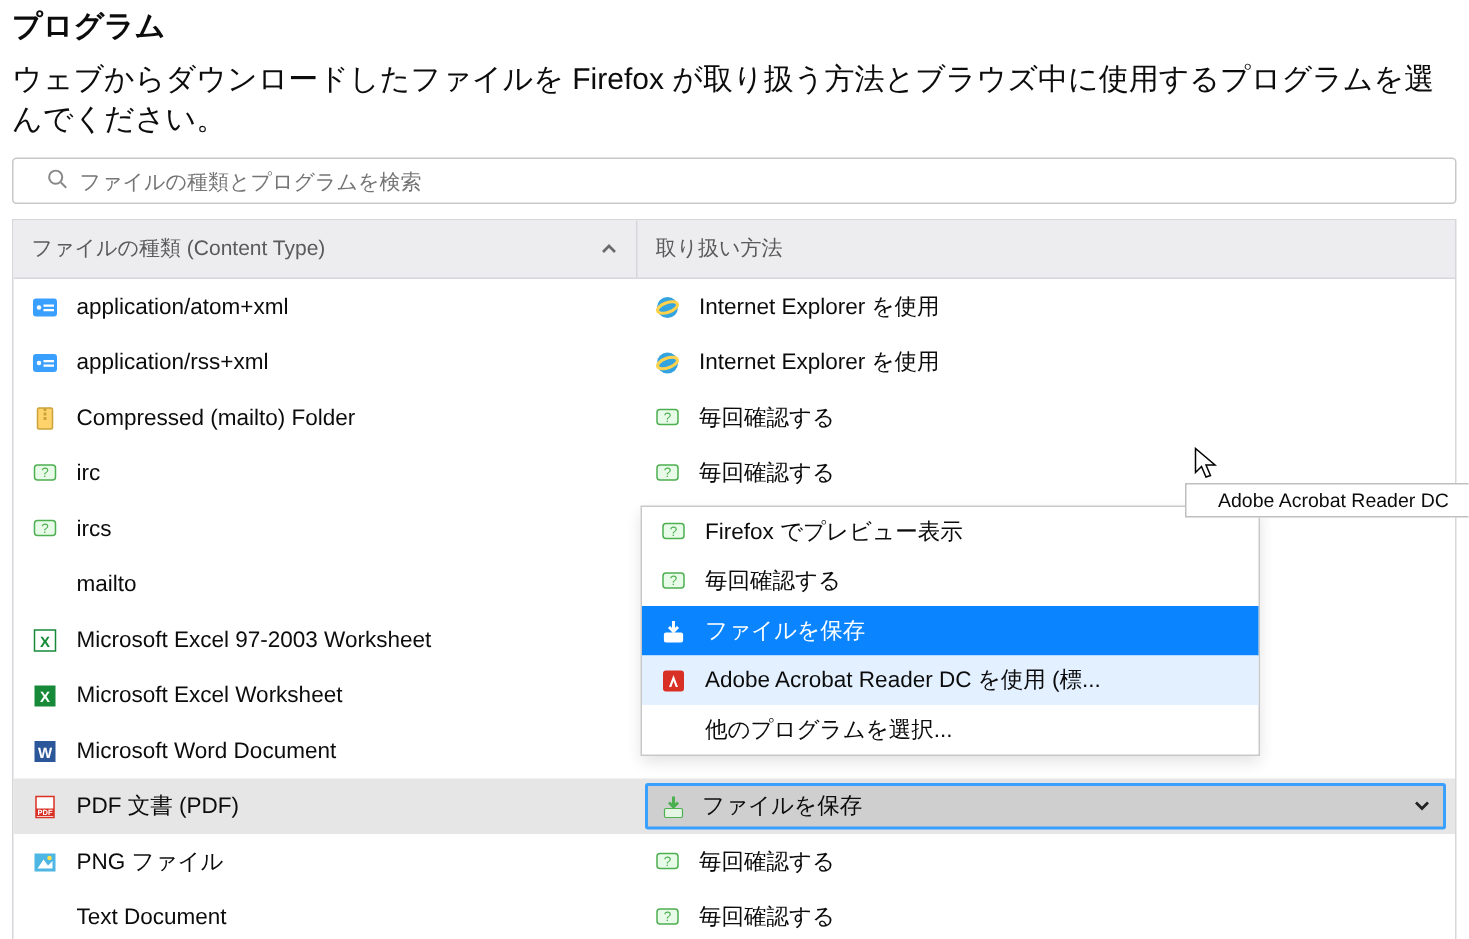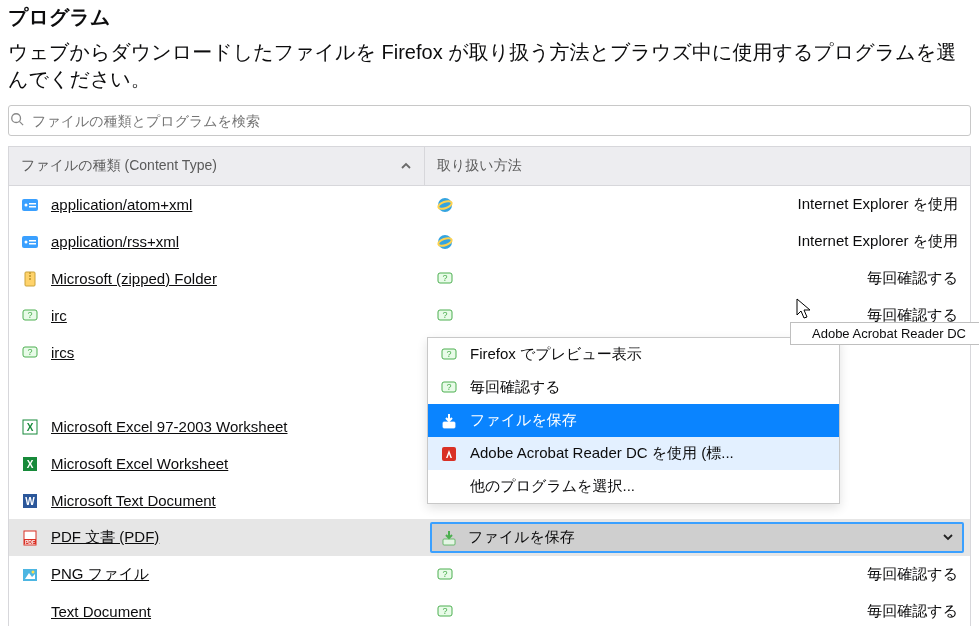--- a/index.html
+++ b/index.html
@@ -14,21 +14,21 @@
     position: relative;
   }
   .container { padding: 0 8px 0 8px; }
   .section-title { font-size: 20px; font-weight: bold; padding: 4px 0 8px 0; }
   .section-desc { font-size: 20px; padding-bottom: 12px; }
   .search-box {
     border: 1px solid #c8c8c8;
     border-radius: 3px;
     display: flex;
     align-items: center;
-    padding: 6px 1px;
+    padding: 6px 22px;
     margin-bottom: 10px;
     background: #fff;
   }
   .search-box .icon { color: #888; margin-right: 8px; font-size: 14px; }
   .search-box input { border: none; outline: none; flex: 1; font-size: 14px; background: transparent; color: #888; }
   .table-wrap { border: 1px solid #d7d7db; }
   .thead {
     display: flex;
     background: #ededf0;
     color: #5a5a5a;
@@ -36,22 +36,22 @@
     border-bottom: 1px solid #d7d7db;
   }
   .th { padding: 10px 12px; display: flex; align-items: flex-end; }
   .th.col-type { flex: 0 0 415px; }
   .th.col-action { flex: 1; border-left: 1px solid #d7d7db; }
   .sort-icon { margin-left: auto; color: #6a6a6a; }
   .tbody { position: relative; }
   .row { display: flex; align-items: stretch; min-height: 37px; }
   .row.selected { background: #e6e6e6; }
   .cell { display: flex; align-items: center; padding: 6px 12px; gap: 12px; }
-  .cell.col-type { flex: 0 0 415px; text-decoration: underline; }
-  .cell.col-action { flex: 1; justify-content: space-between; }
+  .cell.col-type { flex: 0 0 415px; }
+  .cell.col-action { flex: 1; }
   .itxt { font-size: 15px; }
   .app-icon {
     width: 18px; height: 18px; display: inline-flex; align-items: center; justify-content: center;
     font-size: 14px; flex-shrink: 0;
   }
   .app-icon svg { width: 18px; height: 18px; }
   
   .dropdown {
     flex: 1; background: #cfcfcf; border: 2px solid #3aa0ff; border-radius: 2px;
     display: flex; align-items: center; padding: 4px 8px; gap: 10px;
@@ -166,21 +166,21 @@
           </div>
         </div>
         <div class="row">
           <div class="cell col-type">
             <span class="app-icon">
               <svg viewBox="0 0 18 18">
                 <rect x="4" y="2" width="10" height="14" rx="1" fill="#ffd36b" stroke="#caa23a"></rect>
                 <line x1="9" y1="2" x2="9" y2="10" stroke="#caa23a" stroke-width="2" stroke-dasharray="2 1"></line>
               </svg>
             </span>
-            <span class="itxt">Microsoft (zipped) Folder</span>
+            <span class="itxt">Compressed (mailto) Folder</span>
           </div>
           <div class="cell col-action">
             <span class="app-icon">
               <svg viewBox="0 0 18 18">
                 <rect x="2" y="3" width="14" height="10" rx="2" fill="#e8fbe8" stroke="#4caf50"></rect>
                 <text x="9" y="11" font-size="9" text-anchor="middle" fill="#4caf50">?</text>
               </svg>
             </span>
             <span class="itxt">毎回確認する</span>
           </div>
@@ -211,20 +211,26 @@
               <svg viewBox="0 0 18 18">
                 <rect x="2" y="3" width="14" height="10" rx="2" fill="#e8fbe8" stroke="#4caf50"></rect>
                 <text x="9" y="11" font-size="9" text-anchor="middle" fill="#4caf50">?</text>
               </svg>
             </span>
             <span class="itxt">ircs</span>
           </div>
           <div class="cell col-action"></div>
         </div>
         <div class="row">
+          <div class="cell col-type">
+            <span class="app-icon">
+              <svg viewBox="0 0 18 18"></svg>
+            </span>
+            <span class="itxt">mailto</span>
+          </div>
           <div class="cell col-action"></div>
         </div>
         <div class="row">
           <div class="cell col-type">
             <span class="app-icon">
               <svg viewBox="0 0 18 18">
                 <rect x="2" y="2" width="14" height="14" fill="#fff" stroke="#178a3a"></rect>
                 <text x="9" y="13" font-size="10" font-weight="bold" text-anchor="middle" fill="#178a3a">X</text>
               </svg>
             </span>
@@ -245,21 +251,21 @@
           <div class="cell col-action"></div>
         </div>
         <div class="row">
           <div class="cell col-type">
             <span class="app-icon">
               <svg viewBox="0 0 18 18">
                 <rect x="2" y="2" width="14" height="14" fill="#2b579a"></rect>
                 <text x="9" y="13" font-size="10" font-weight="bold" text-anchor="middle" fill="#fff">W</text>
               </svg>
             </span>
-            <span class="itxt">Microsoft Text Document</span>
+            <span class="itxt">Microsoft Word Document</span>
           </div>
           <div class="cell col-action"></div>
         </div>
         <div class="row selected">
           <div class="cell col-type">
             <span class="app-icon">
               <svg viewBox="0 0 18 18">
                 <rect x="3" y="2" width="12" height="14" fill="#fff" stroke="#d93025"></rect>
                 <rect x="3" y="10" width="12" height="5" fill="#d93025"></rect>
                 <text x="9" y="14.5" font-size="5" font-weight="bold" text-anchor="middle" fill="#fff">PDF</text>

